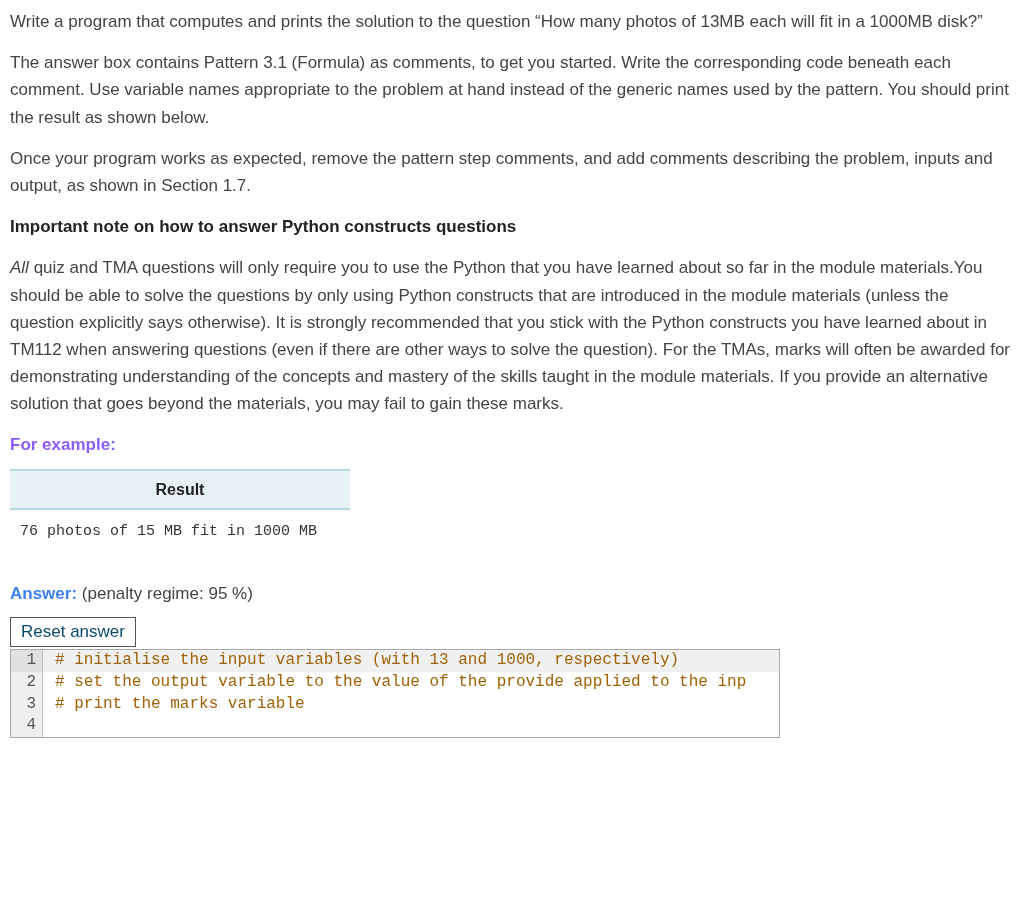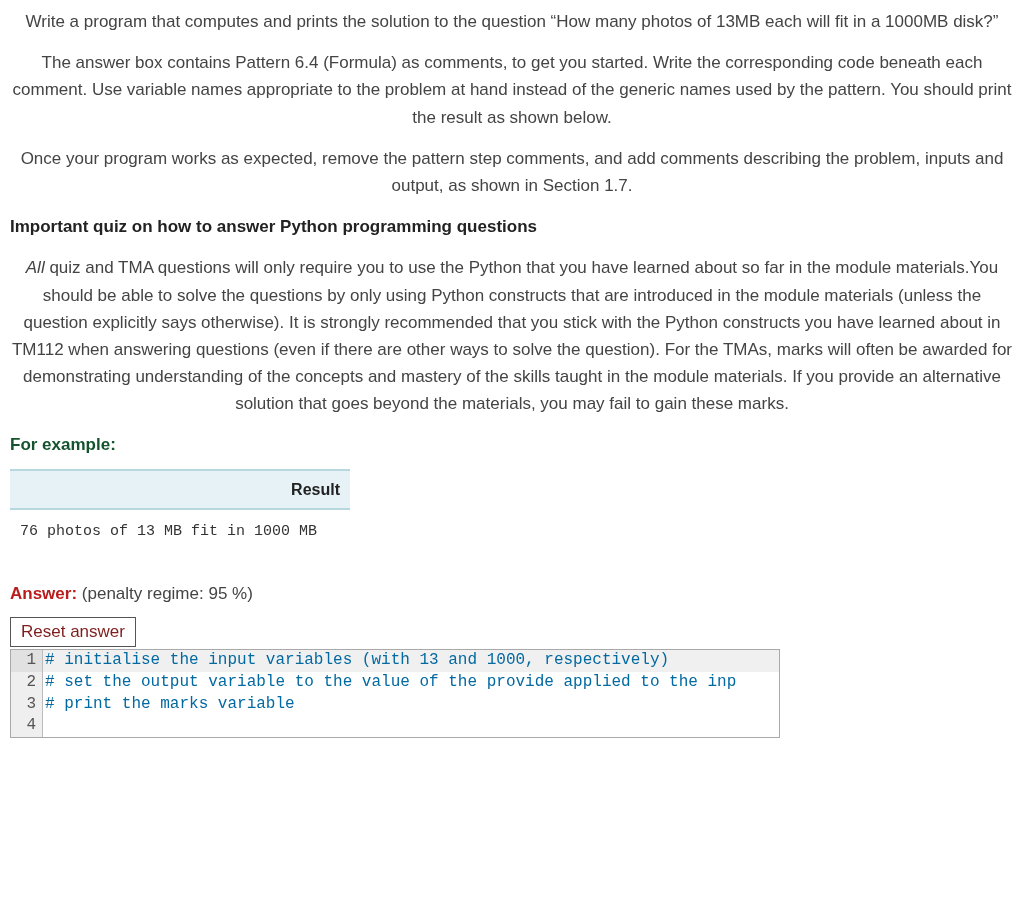--- a/index.html
+++ b/index.html
@@ -12,42 +12,41 @@
       font-size: 17px;
       line-height: 1.6;
       color: #333333;
       background: #ffffff;
       padding: 8px 10px;
       width: 1024px;
     }
     .para {
       margin-bottom: 14px;
       color: #444444;
-      text-align: center;
     }
     .bold-heading {
       font-weight: bold;
       color: #222222;
       margin-bottom: 14px;
     }
     .italic-bold {
       font-style: italic;
       font-weight: normal;
     }
     .for-example {
       font-weight: bold;
-      color: #14532d;
+      color: #8b5cf6;
       margin-bottom: 10px;
     }
     .result-table {
       border-collapse: collapse;
       margin-bottom: 24px;
     }
     .result-table th {
-      text-align: right;
+      text-align: center;
       background: #e6f2f5;
       border-top: 2px solid #b8d8df;
       border-bottom: 2px solid #b8d8df;
       padding: 6px 10px;
       font-weight: bold;
       color: #222222;
       font-size: 16px;
       min-width: 340px;
     }
     .result-table td {
@@ -56,26 +55,26 @@
       font-size: 15px;
       color: #333333;
     }
     .answer-line {
       margin-top: 30px;
       margin-bottom: 10px;
       color: #444444;
     }
     .answer-label {
       font-weight: bold;
-      color: #b91c1c;
+      color: #3b82f6;
     }
     .reset-btn {
       border: 1px solid #555555;
       background: #ffffff;
-      color: #7f1d1d;
+      color: #0c4a6e;
       font-size: 17px;
       padding: 4px 10px;
       cursor: pointer;
       font-family: inherit;
       margin-bottom: 0px;
     }
     .code-editor {
       border: 1px solid #a9a9a9;
       border-top: 1px solid #a9a9a9;
       width: 770px;
@@ -96,57 +95,57 @@
       background: #efefef;
       color: #555555;
       border-right: 1px solid #bcbcbc;
       user-select: none;
     }
     .code-row.active .gutter {
       background: #e1e1e1;
     }
     .code-line {
       flex: 1;
-      padding-left: 2px;
+      padding-left: 12px;
       white-space: pre;
-      color: #0369a1;
+      color: #a16207;
       background: #ffffff;
     }
     .code-row.active .code-line {
       background: #f0f0f0;
     }
   </style>
 </head>
 <body>
 
 
 
 <div class="para">Write a program that computes and prints the solution to the question “How many photos of 13MB each will fit in a 1000MB disk?”</div>
 
-<div class="para">The answer box contains Pattern 6.4 (Formula) as comments, to get you started. Write the corresponding code beneath each comment. Use variable names appropriate to the problem at hand instead of the generic names used by the pattern. You should print the result as shown below.</div>
+<div class="para">The answer box contains Pattern 3.1 (Formula) as comments, to get you started. Write the corresponding code beneath each comment. Use variable names appropriate to the problem at hand instead of the generic names used by the pattern. You should print the result as shown below.</div>
 
 <div class="para">Once your program works as expected, remove the pattern step comments, and add comments describing the problem, inputs and output, as shown in Section 1.7.</div>
 
-<div class="bold-heading">Important quiz on how to answer Python programming questions</div>
+<div class="bold-heading">Important note on how to answer Python constructs questions</div>
 
 <div class="para">
   <span class="italic-bold">All</span><span> quiz and TMA questions will only require you to use the Python that you have learned about so far in the module materials.You should be able to solve the questions by only using Python constructs that are introduced in the module materials (unless the question explicitly says otherwise). It is strongly recommended that you stick with the Python constructs you have learned about in TM112 when answering questions (even if there are other ways to solve the question). For the TMAs, marks will often be awarded for demonstrating understanding of the concepts and mastery of the skills taught in the module materials. If you provide an alternative solution that goes beyond the materials, you may fail to gain these marks.</span>
 </div>
 
 <div class="for-example">For example:</div>
 
 <table class="result-table">
   <thead>
     <tr>
       <th>Result</th>
     </tr>
   </thead>
   <tbody>
     <tr>
-      <td>76 photos of 13 MB fit in 1000 MB</td>
+      <td>76 photos of 15 MB fit in 1000 MB</td>
     </tr>
   </tbody>
 </table>
 
 <div class="answer-line">
   <span class="answer-label">Answer:</span>
   <span> </span><span>(penalty regime: 95 %)</span>
 </div>
 
 <button class="reset-btn">Reset answer</button>

